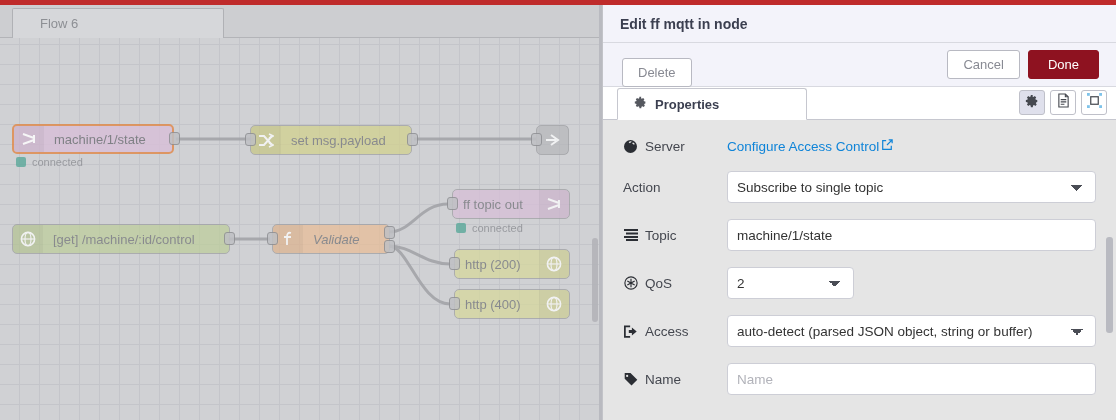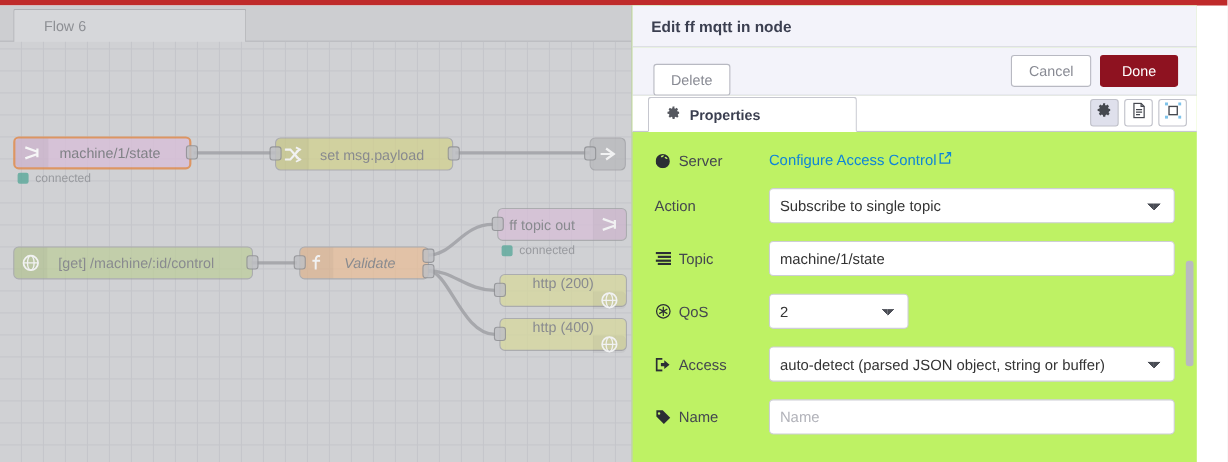--- a/index.html
+++ b/index.html
@@ -69,21 +69,21 @@
     background: rgba(0,0,0,0.05);
     color: #fff;
   }
   .node .nicon svg { display: block; }
   .node.icon-left .nicon { border-radius: 4px 0 0 4px; }
   .node.icon-right .nicon { border-radius: 0 4px 4px 0; }
 
   .n-mqtt   { background: #d8bfd8; }
   .n-change { background: #d2d18c; }
   .n-http   { background: #bdce9a; }
-  .n-httpr  { background: #d7d99b; flex-direction: column; }
+  .n-httpr  { background: #d7d99b; }
   .n-func   { background: #e9bd96; }
   .n-debug  { background: #c0c1c5; }
 
   .node.selected { border: 2px solid #e08a4b; opacity: .82; }
 
   
   .port {
     position: absolute; width: 11px; height: 13px;
     background: #bfc0c4; border: 1px solid #8e8f93; border-radius: 3px;
     opacity: .85;
@@ -104,22 +104,22 @@
     position: absolute; left: 592px; top: 200px; width: 6px; height: 84px;
     background: #b2b3b8; border-radius: 3px; opacity: .9;
   }
   #editor-divider {
     position: absolute; left: 599px; top: 5px; width: 3px; height: 415px;
     background: #b9bac0;
   }
 
   
   #panel {
-    position: absolute; left: 574px; top: 5px; width: 514px; height: 415px;
-    background: #bef264;
+    position: absolute; left: 602px; top: 5px; width: 514px; height: 415px;
+    background: #e5e5e5;
     border-left: 1px solid #c2c3c8;
   }
   #panel-header {
     height: 38px; background: #f3f3fa;
     border-bottom: 1px solid #d8d9e0;
     display: flex; align-items: center;
     padding-left: 17px;
   }
   #panel-title { font-size: 14px; font-weight: bold; color: #3b3f50; }
 

